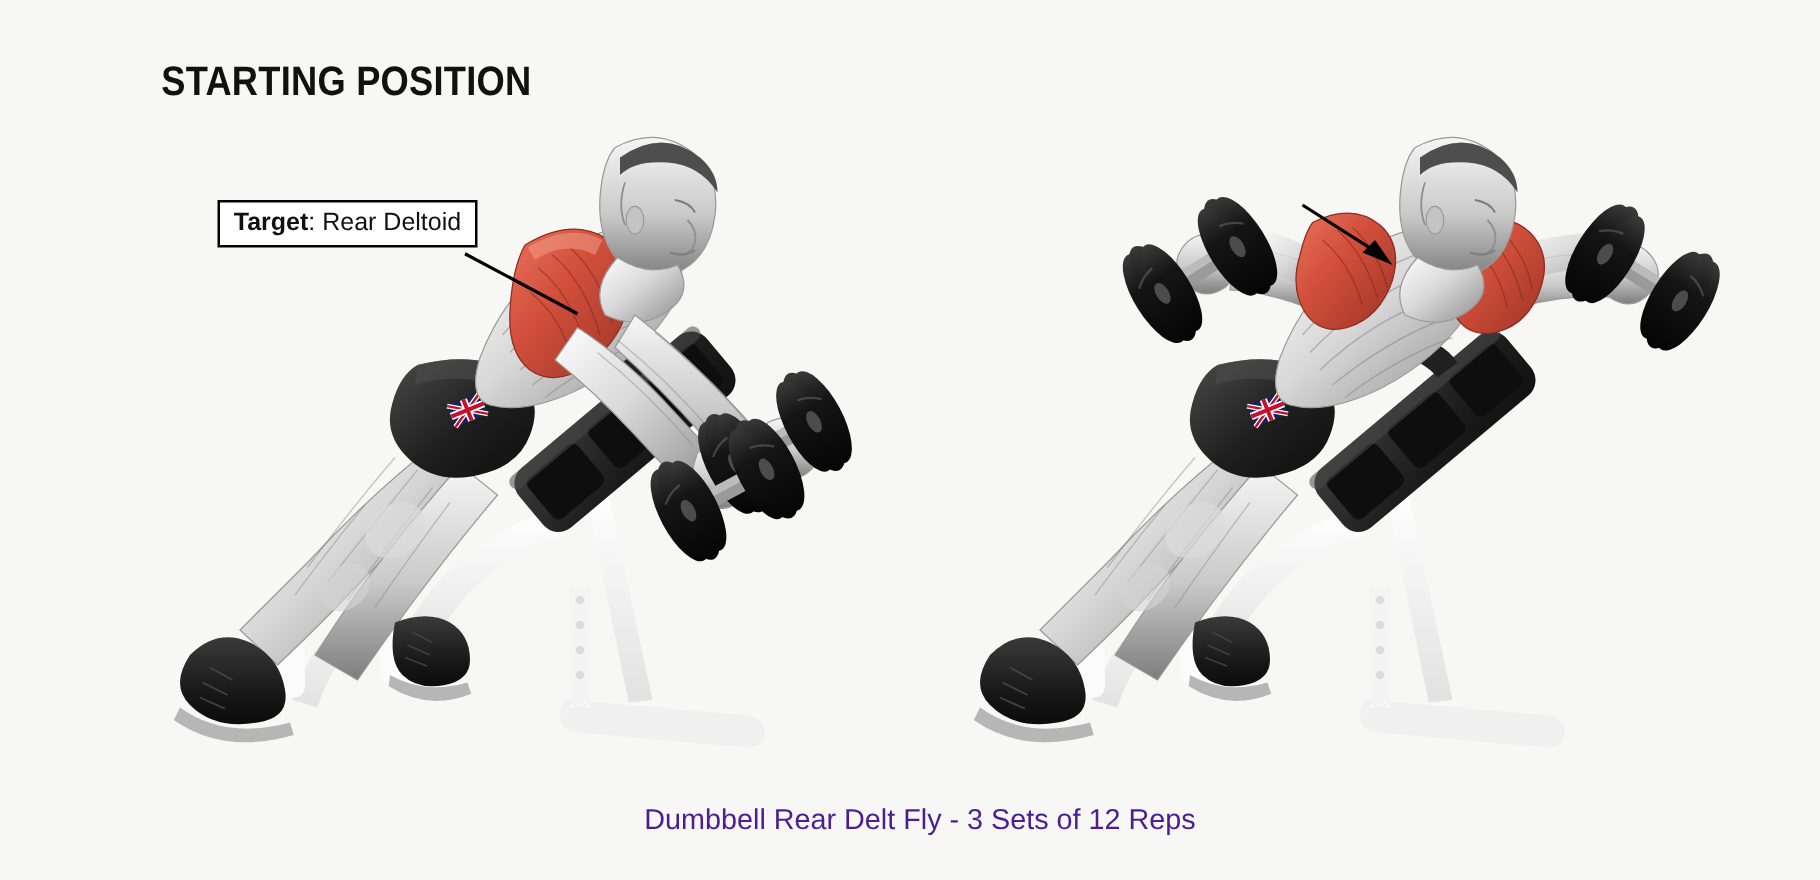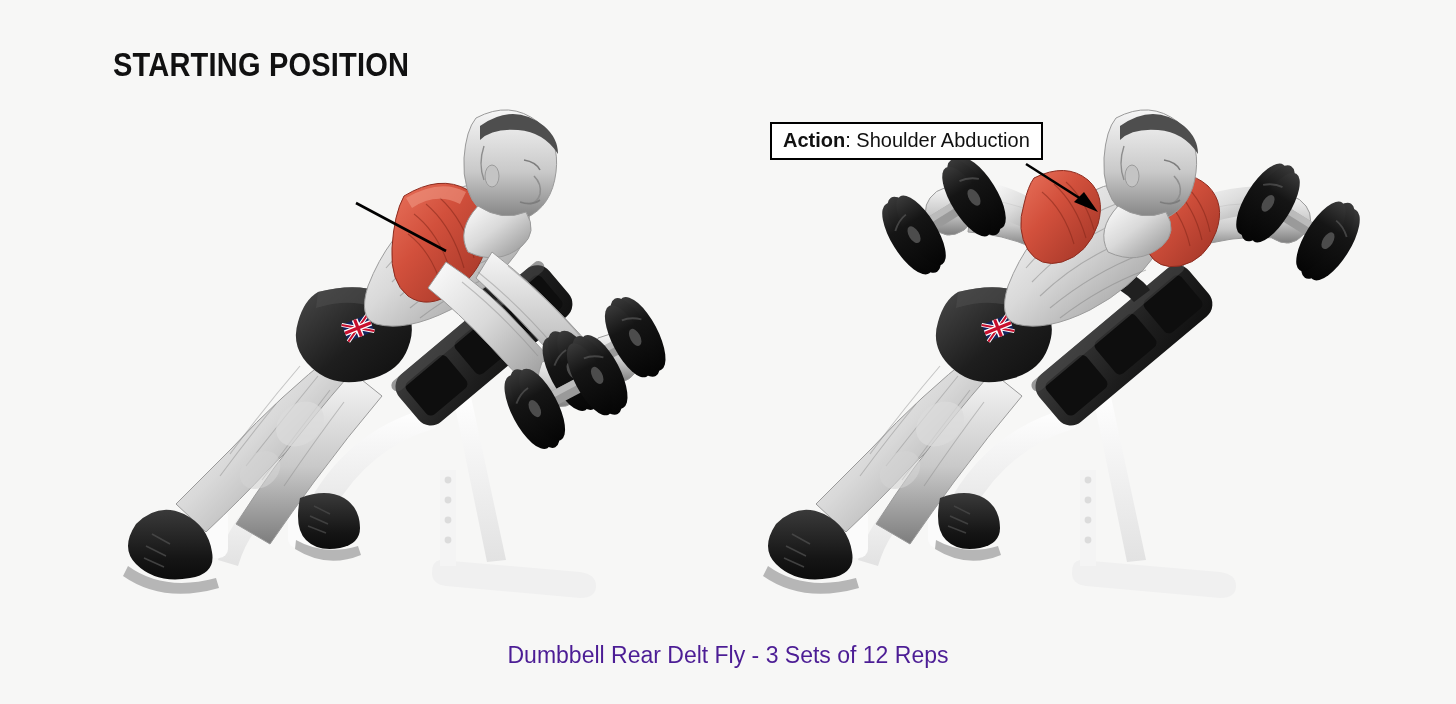--- a/index.html
+++ b/index.html
@@ -3,21 +3,21 @@
 <meta charset="utf-8">
 <title>Dumbbell Rear Delt Fly</title>
 <style>
   html,body{margin:0;padding:0;}
   body{
     width:1456px;height:704px;
     background:#f7f7f6;
     font-family:"Liberation Sans","DejaVu Sans",sans-serif;
     overflow:hidden;position:relative;
   }
-  #stage{position:absolute;inset:0;}
+  #stage{position:absolute;inset:0;margin-left:16px;}
 
   .panel{position:absolute;top:0;height:704px;width:728px;}
   #panel-left{left:0;}
   #panel-right{left:728px;}
 
   .panel-title{
     position:absolute;top:46px;
     font-size:33px;font-weight:bold;
     letter-spacing:.2px;color:#111;
     transform:scaleX(.88);transform-origin:left center;
@@ -374,20 +374,20 @@
   </svg>
 
   <div class="panel" id="panel-left">
     <div class="panel-title" id="title-left">STARTING POSITION</div>
   </div>
 
   <div class="panel" id="panel-right">
     
   </div>
 
-
-  <div class="callout" id="callout-action">
-    <b>Action</b><span>: </span><span>Shoulder Abduction</span>
+  <div class="callout" id="callout-target">
+    <b>Target</b><span>: </span><span>Rear Deltoid</span>
   </div>
 
+
   <div class="caption">Dumbbell Rear Delt Fly - 3 Sets of 12 Reps</div>
 
 </div>
 
 </body></html>

